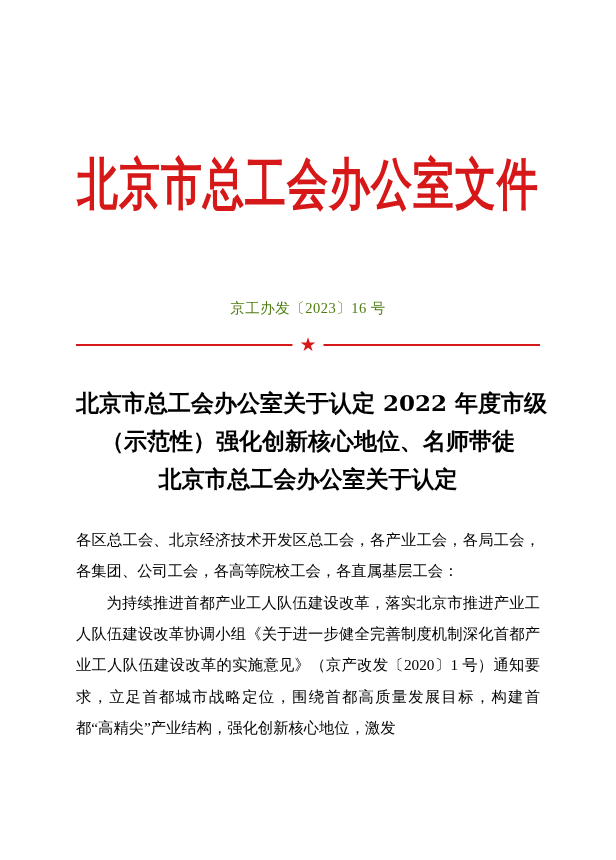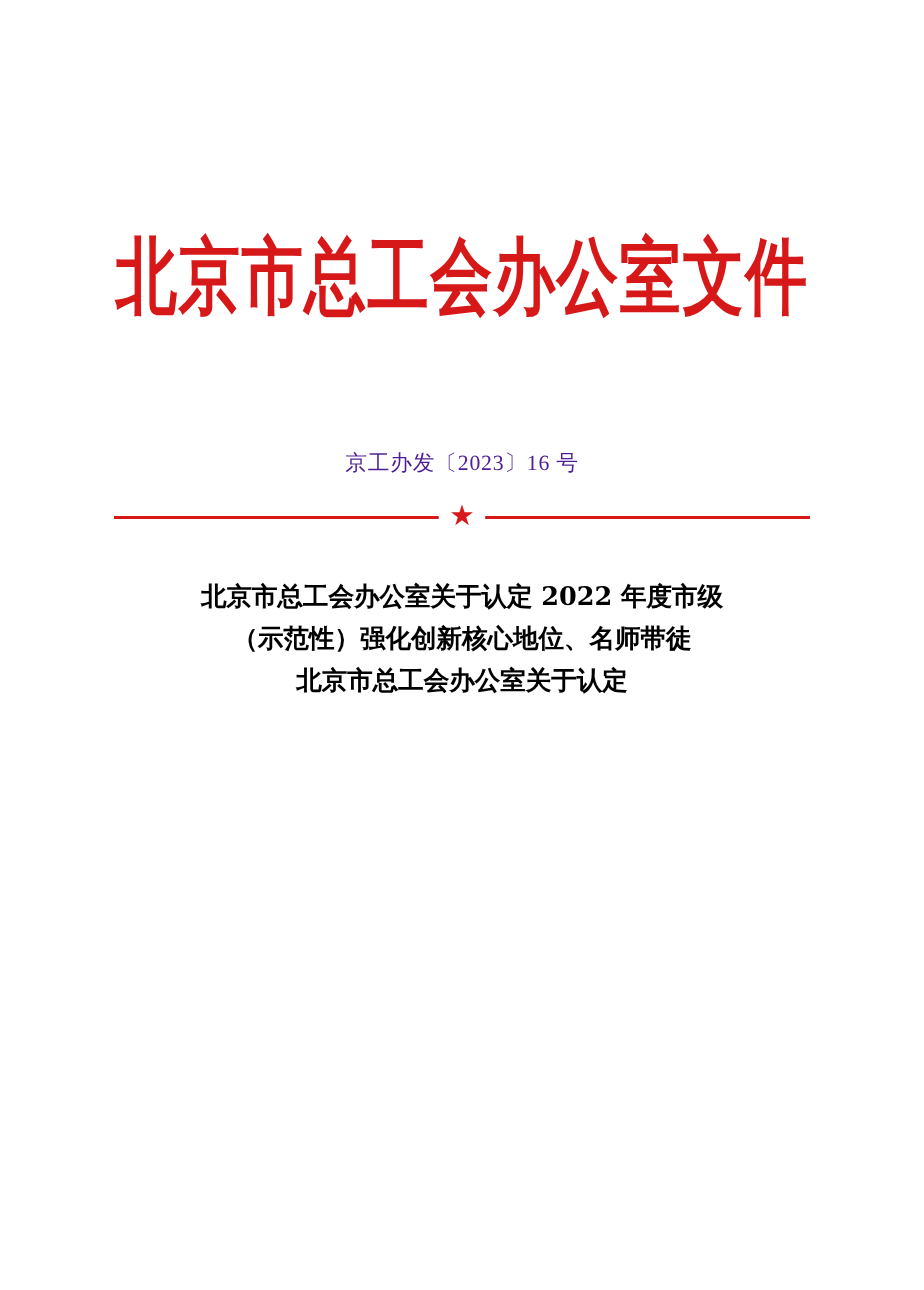--- a/index.html
+++ b/index.html
@@ -33,21 +33,21 @@
     line-height: 1.2;
     white-space: nowrap;
     transform: scaleY(1.35);
     transform-origin: center top;
   }
   .doc-number {
     margin-top: 98px;
     text-align: center;
     font-size: 14.5px;
     letter-spacing: 0.5px;
-    color: #4c1d95;
+    color: #4d7c0f;
   }
   .red-rule-wrap {
     margin-top: 18px;
     position: relative;
     height: 18px;
   }
   .red-rule {
     position: absolute;
     top: 8px;
     left: 0;
@@ -64,21 +64,21 @@
     font-size: 19px;
     line-height: 19px;
     background: #ffffff;
     padding: 0 7px;
   }
   .main-title {
     margin-top: 30px;
     text-align: center;
     font-family: "DejaVu Serif", "Liberation Serif", serif;
     font-weight: bold;
-    font-size: 17px;
+    font-size: 23px;
     line-height: 1.65;
     color: #000;
   }
   .main-title .line {
     display: block;
     white-space: nowrap;
   }
   .body-text {
     margin-top: 26px;
     font-size: 15.3px;
@@ -107,14 +107,18 @@
     <div class="red-rule"></div>
     <span class="red-star">★</span>
   </div>
 
   <div class="main-title">
     <span class="line">北京市总工会办公室关于认定 2022 年度市级</span>
     <span class="line">（示范性）强化创新核心地位、名师带徒</span>
     <span class="line">北京市总工会办公室关于认定</span>
   </div>
 
+  <div class="body-text">
+    <p>各区总工会、北京经济技术开发区总工会，各产业工会，各局工会，各集团、公司工会，各高等院校工会，各直属基层工会：</p>
+    <p class="indent">为持续推进首都产业工人队伍建设改革，落实北京市推进产业工人队伍建设改革协调小组《关于进一步健全完善制度机制深化首都产业工人队伍建设改革的实施意见》（京产改发〔2020〕1 号）通知要求，立足首都城市战略定位，围绕首都高质量发展目标，构建首都“高精尖”产业结构，强化创新核心地位，激发</p>
+  </div>
 
 </div>
 
 </body></html>

